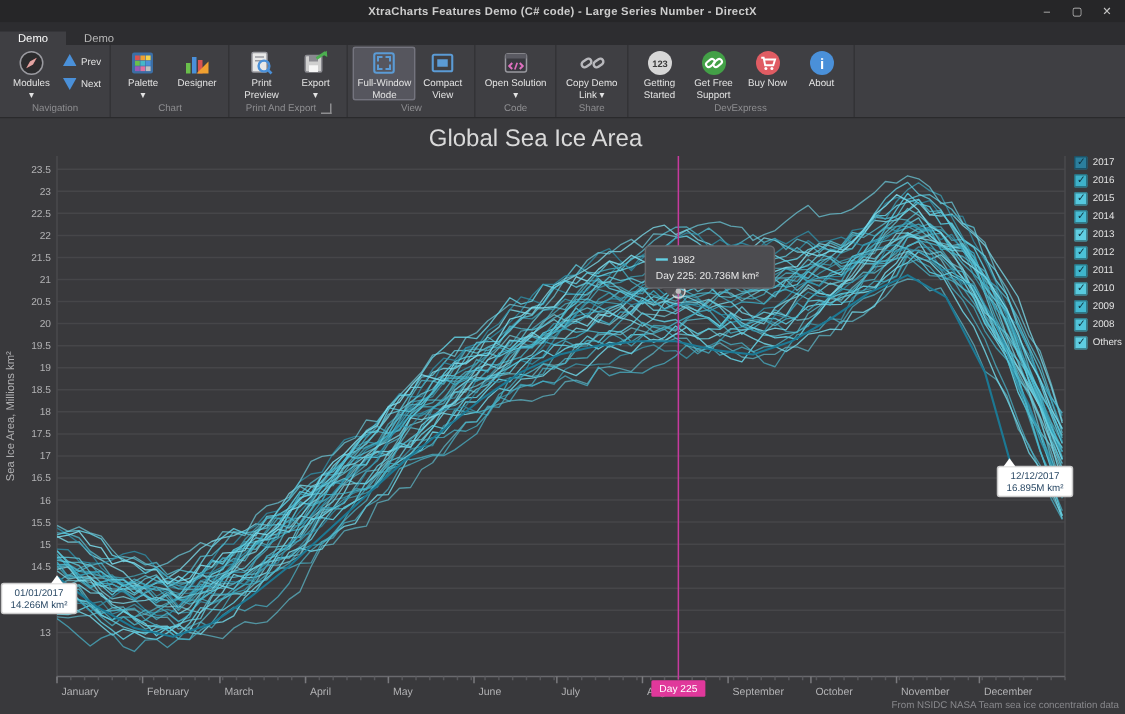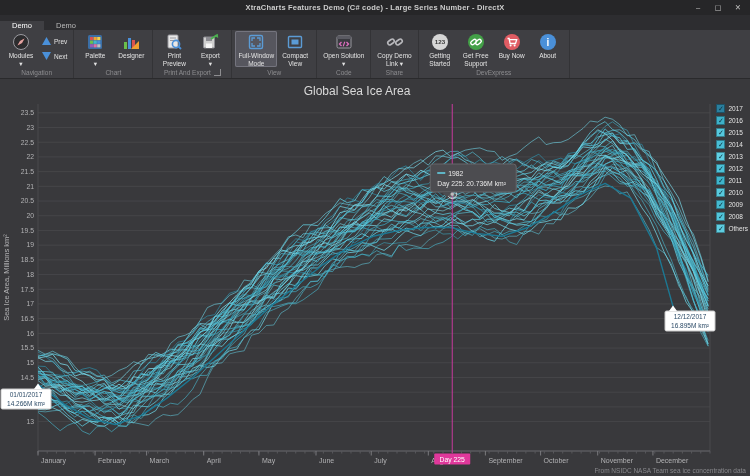--- a/index.html
+++ b/index.html
@@ -32,21 +32,21 @@
   .rb-btn .ic{height:18px;display:flex;align-items:center;justify-content:center;margin-bottom:1px;}
   .rb-btn .ln{font-size:6.5px;line-height:7.5px;color:#e3e3e3;text-align:center;white-space:nowrap;}
   .rb-smallcol{display:flex;flex-direction:column;justify-content:space-evenly;padding:0 3px;}
   .rb-small{display:flex;align-items:center;gap:3px;font-size:6.5px;color:#e3e3e3;cursor:default;}
   .launcher{width:6px;height:6px;border:1px solid #8d8d90;border-left:none;border-top:none;
             position:relative;display:inline-block;}
 
   
   .chart-area{position:relative;flex:1;background:#39393c;}
   .chart-title{position:absolute;top:5px;left:4px;right:40px;text-align:center;
-               font-size:12px;color:#d9d9d9;}
+               font-size:16px;color:#d9d9d9;}
   #chart-svg{position:absolute;left:0;top:0;}
   svg text{font-family:"Liberation Sans",sans-serif;}
 
   
   .legend{position:absolute;right:2px;top:24px;display:flex;flex-direction:column;gap:1px;}
   .legend-item{display:flex;align-items:center;gap:3px;height:11px;cursor:default;}
   .legend-check{width:9px;height:9px;border-radius:1px;display:flex;align-items:center;
                 justify-content:center;font-size:7px;color:#0f2f3a;line-height:9px;
                 box-shadow:inset 0 0 0 1px rgba(0,0,0,.35);}
   .legend-label{font-size:6.5px;color:#e4e4e4;}

